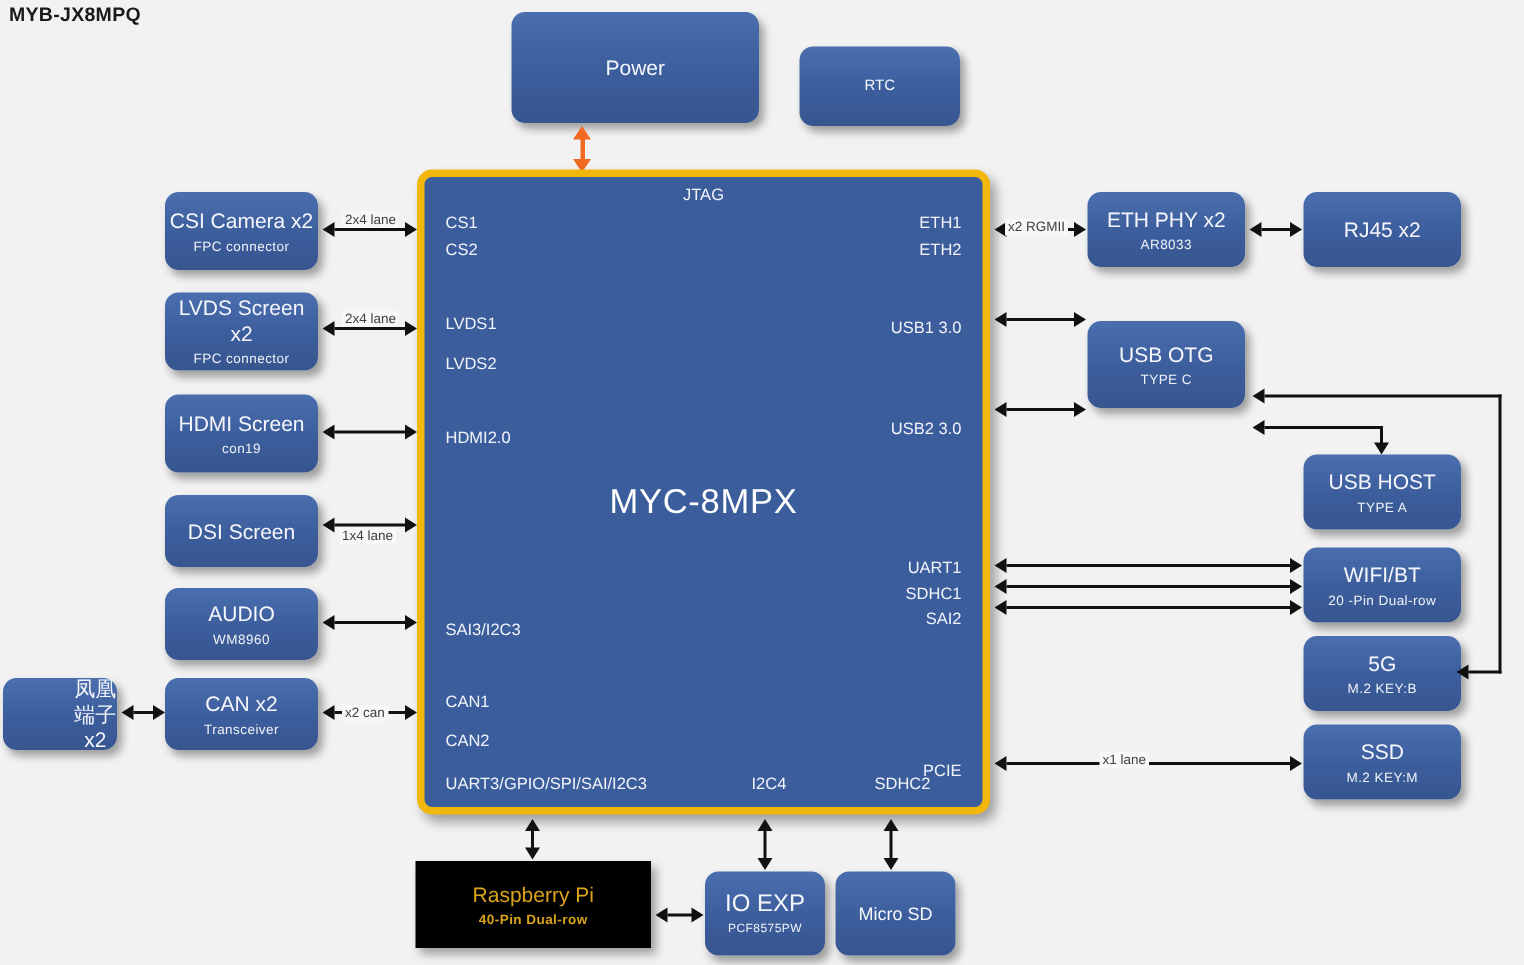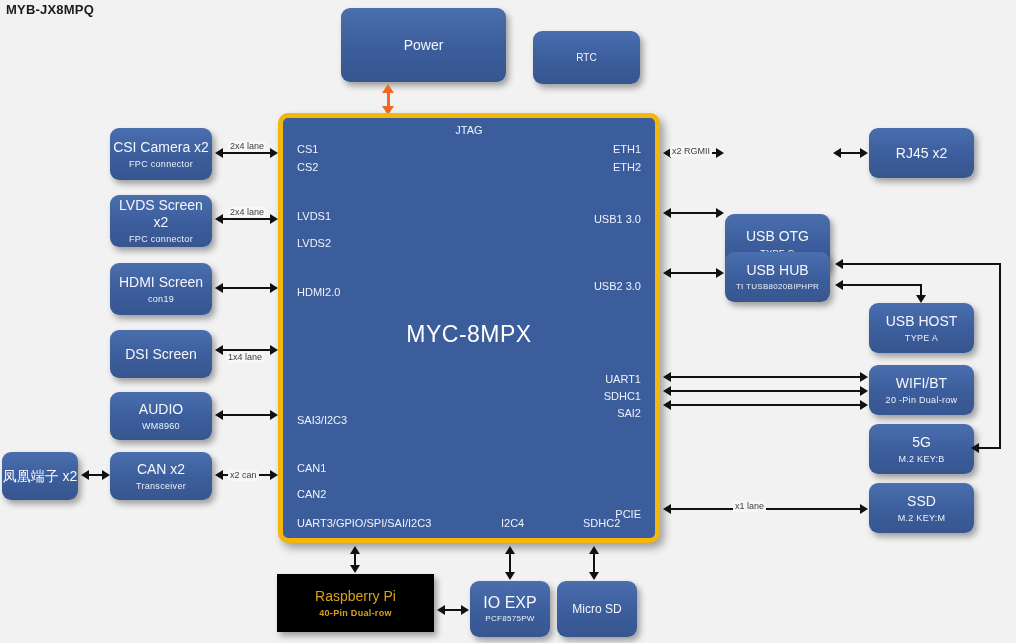--- a/index.html
+++ b/index.html
@@ -192,38 +192,38 @@
   <div class="blk" style="left:110px; top:392px; width:102px; height:48px;">
     <div class="t1">AUDIO</div>
     <div class="t2">WM8960</div>
   </div>
 
   <div class="blk" style="left:110px; top:452px; width:102px; height:48px;">
     <div class="t1">CAN x2</div>
     <div class="t2">Transceiver</div>
   </div>
 
-  <div class="blk" style="left:2px; top:452px; width:76px; height:48px;">
+  <div class="blk" style="left:2px; top:452px; width:76px; height:48px;padding-left:47px;">
     <div class="t1">凤凰端子 x2</div>
   </div>
 
+  <div class="blk" style="left:725px; top:128px; width:105px; height:50px;">
+    <div class="t1">ETH PHY x2</div>
+    <div class="t2">AR8033</div>
+  </div>
 
   <div class="blk" style="left:869px; top:128px; width:105px; height:50px;">
     <div class="t1">RJ45 x2</div>
   </div>
 
   <div class="blk" style="left:725px; top:188px; width:105px; height:58px;margin-top:26px;">
     <div class="t1">USB OTG</div>
     <div class="t2">TYPE C</div>
   </div>
 
-  <div class="blk" style="left:725px; top:252px; width:105px; height:50px;">
-    <div class="t1">USB HUB</div>
-    <div class="t2" style="font-size:8px;">TI  TUSB8020BIPHPR</div>
-  </div>
 
   <div class="blk" style="left:869px; top:303px; width:105px; height:50px;">
     <div class="t1">USB HOST</div>
     <div class="t2">TYPE A</div>
   </div>
 
   <div class="blk" style="left:869px; top:365px; width:105px; height:50px;">
     <div class="t1">WIFI/BT</div>
     <div class="t2">20 -Pin Dual-row</div>
   </div>

